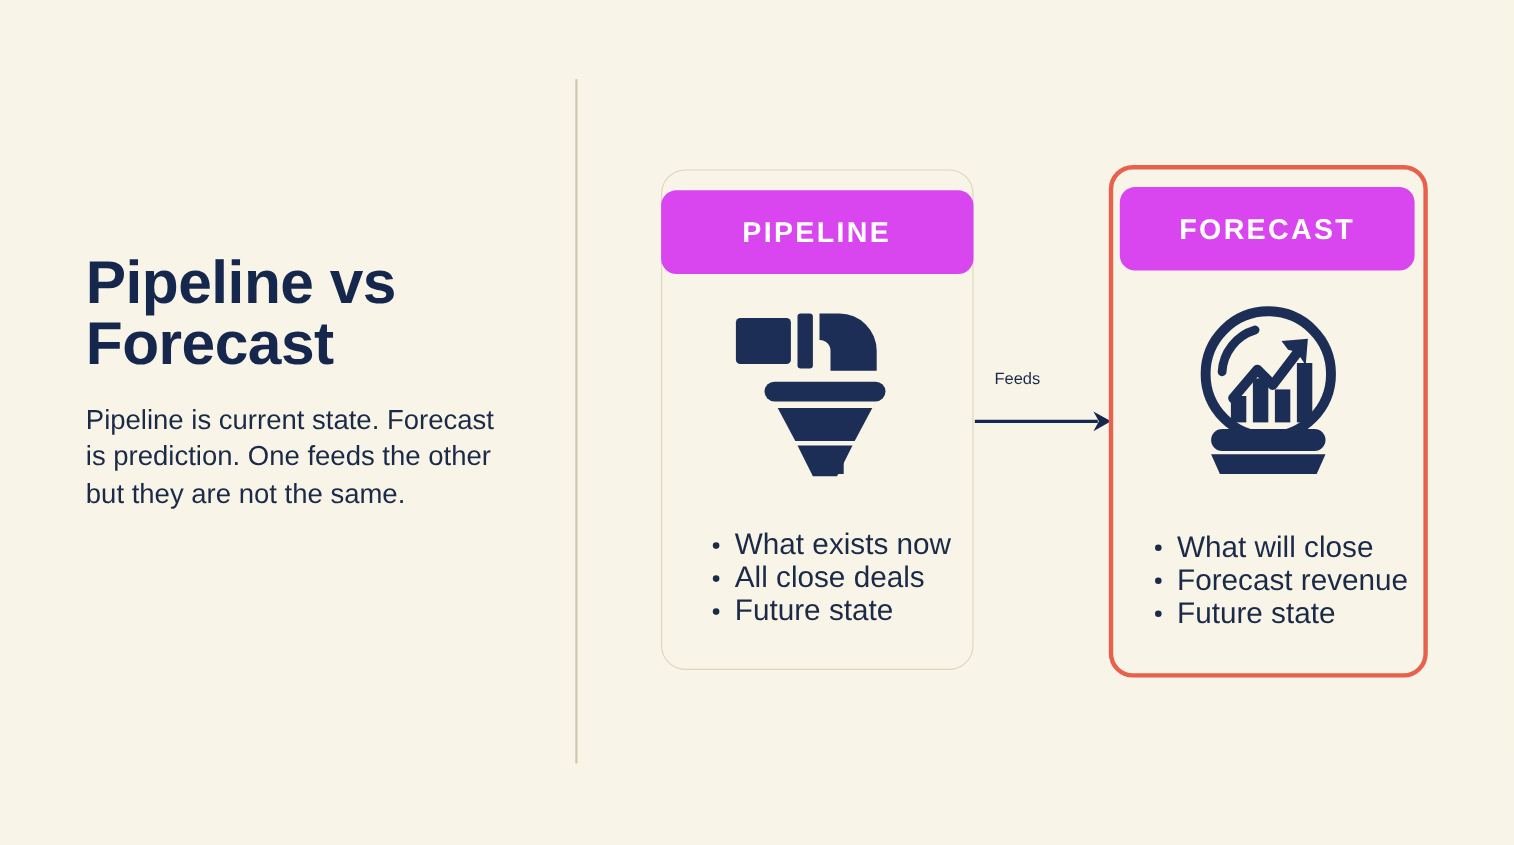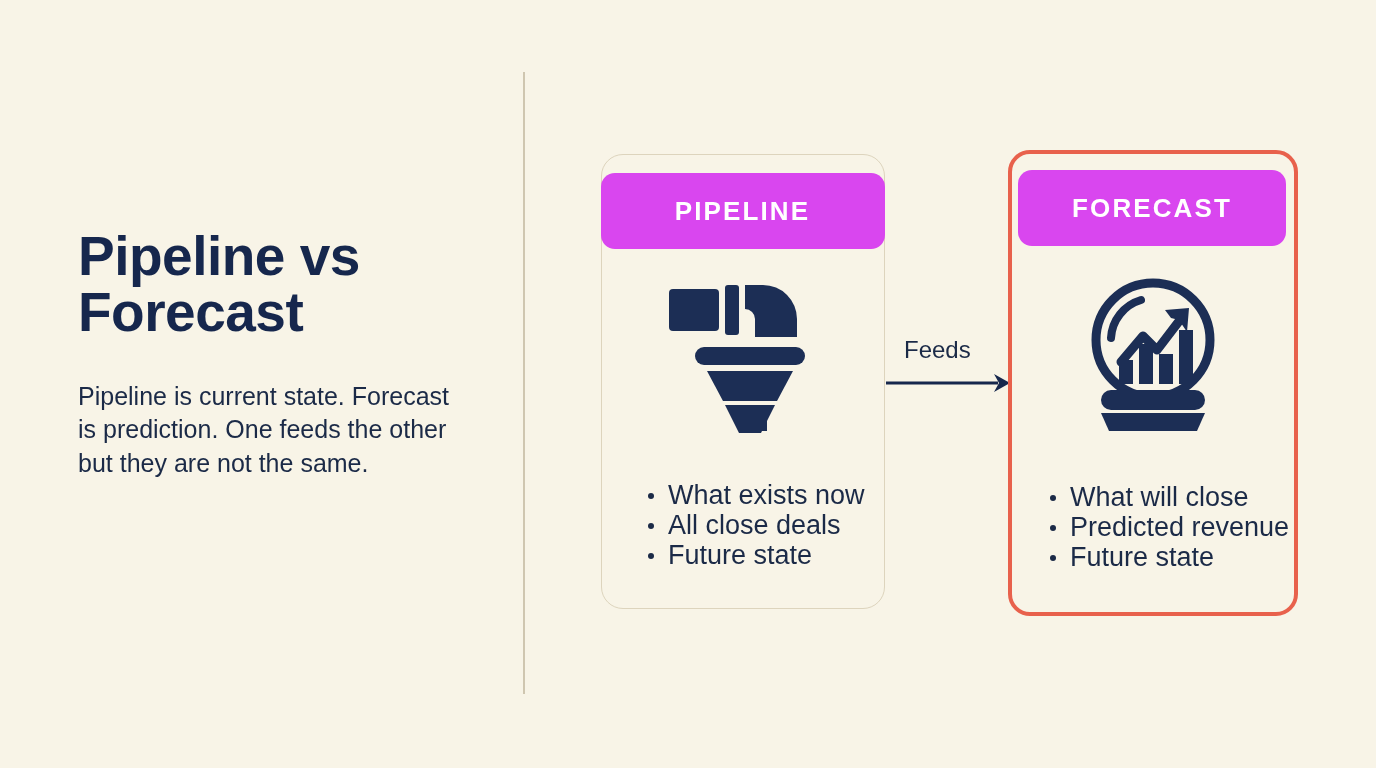--- a/index.html
+++ b/index.html
@@ -33,21 +33,21 @@
   #page-title {
     font-size: 55px;
     line-height: 1.02;
     font-weight: 700;
     color: #16274d;
     letter-spacing: -0.5px;
     white-space: pre-line;
   }
 
   #page-subtitle {
-    margin-top: 40px;
+    margin-top: 26px;
     font-size: 25px;
     line-height: 1.33;
     color: #1b2a47;
     font-weight: 400;
     max-width: 375px;
   }
 
   
   #divider {
     position: absolute;
@@ -150,21 +150,21 @@
     left: 886px;
     top: 336px;
     width: 126px;
     height: 60px;
   }
 
   #connector-label {
     position: absolute;
     left: 18px;
     top: 0;
-    font-size: 24px;
+    font-size: 15px;
     color: #1b2a47;
   }
 </style>
 </head>
 <body>
 
 <div id="slide">
 
   <div id="left-panel">
     <h1 id="page-title">Pipeline vs
@@ -241,18 +241,18 @@
 
           <path d="M38 118 h84 a10 10 0 0 1 0 20 h-84 a10 10 0 0 1 0 -20 z"></path>
 
           <path d="M28 142 h104 l-8 18 h-88 z" transform="translate(0,-1)"></path>
         </g>
       </svg>
     </div>
 
     <ul class="card-list">
       <li>What will close</li>
-      <li>Predicted revenue</li>
+      <li>Forecast revenue</li>
       <li>Future state</li>
     </ul>
   </div>
 
 </div>
 
 </body></html>

